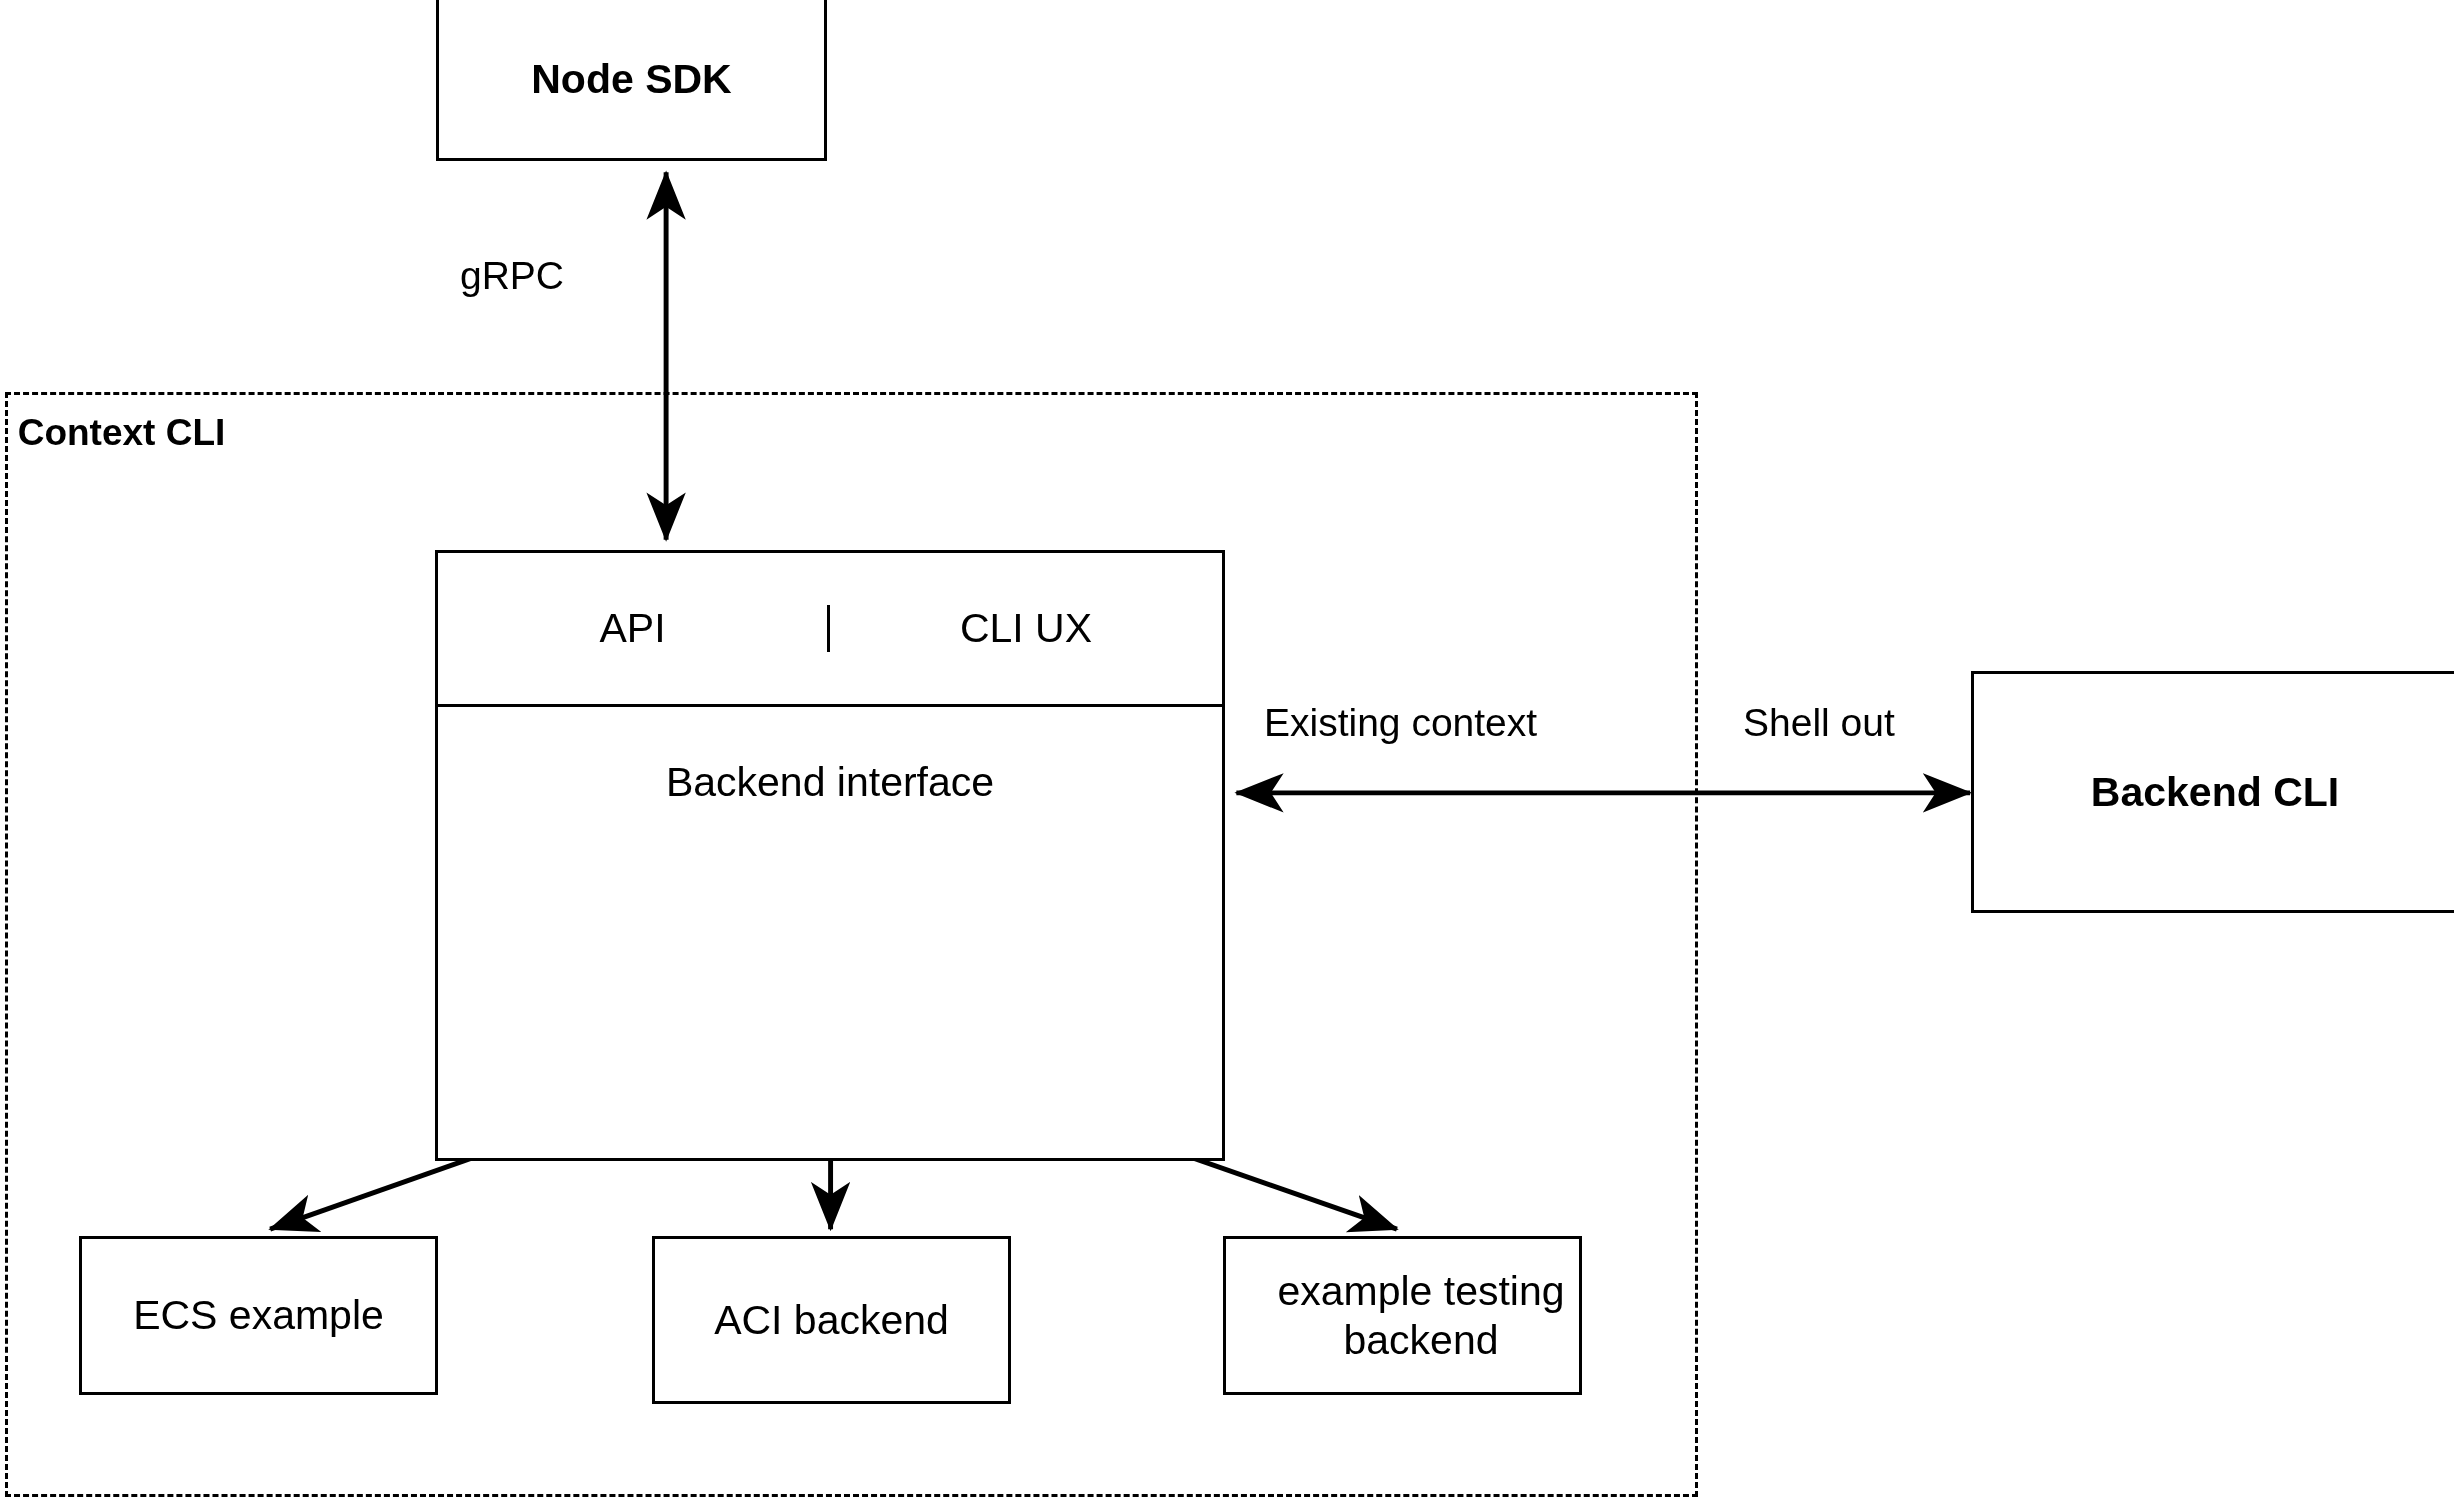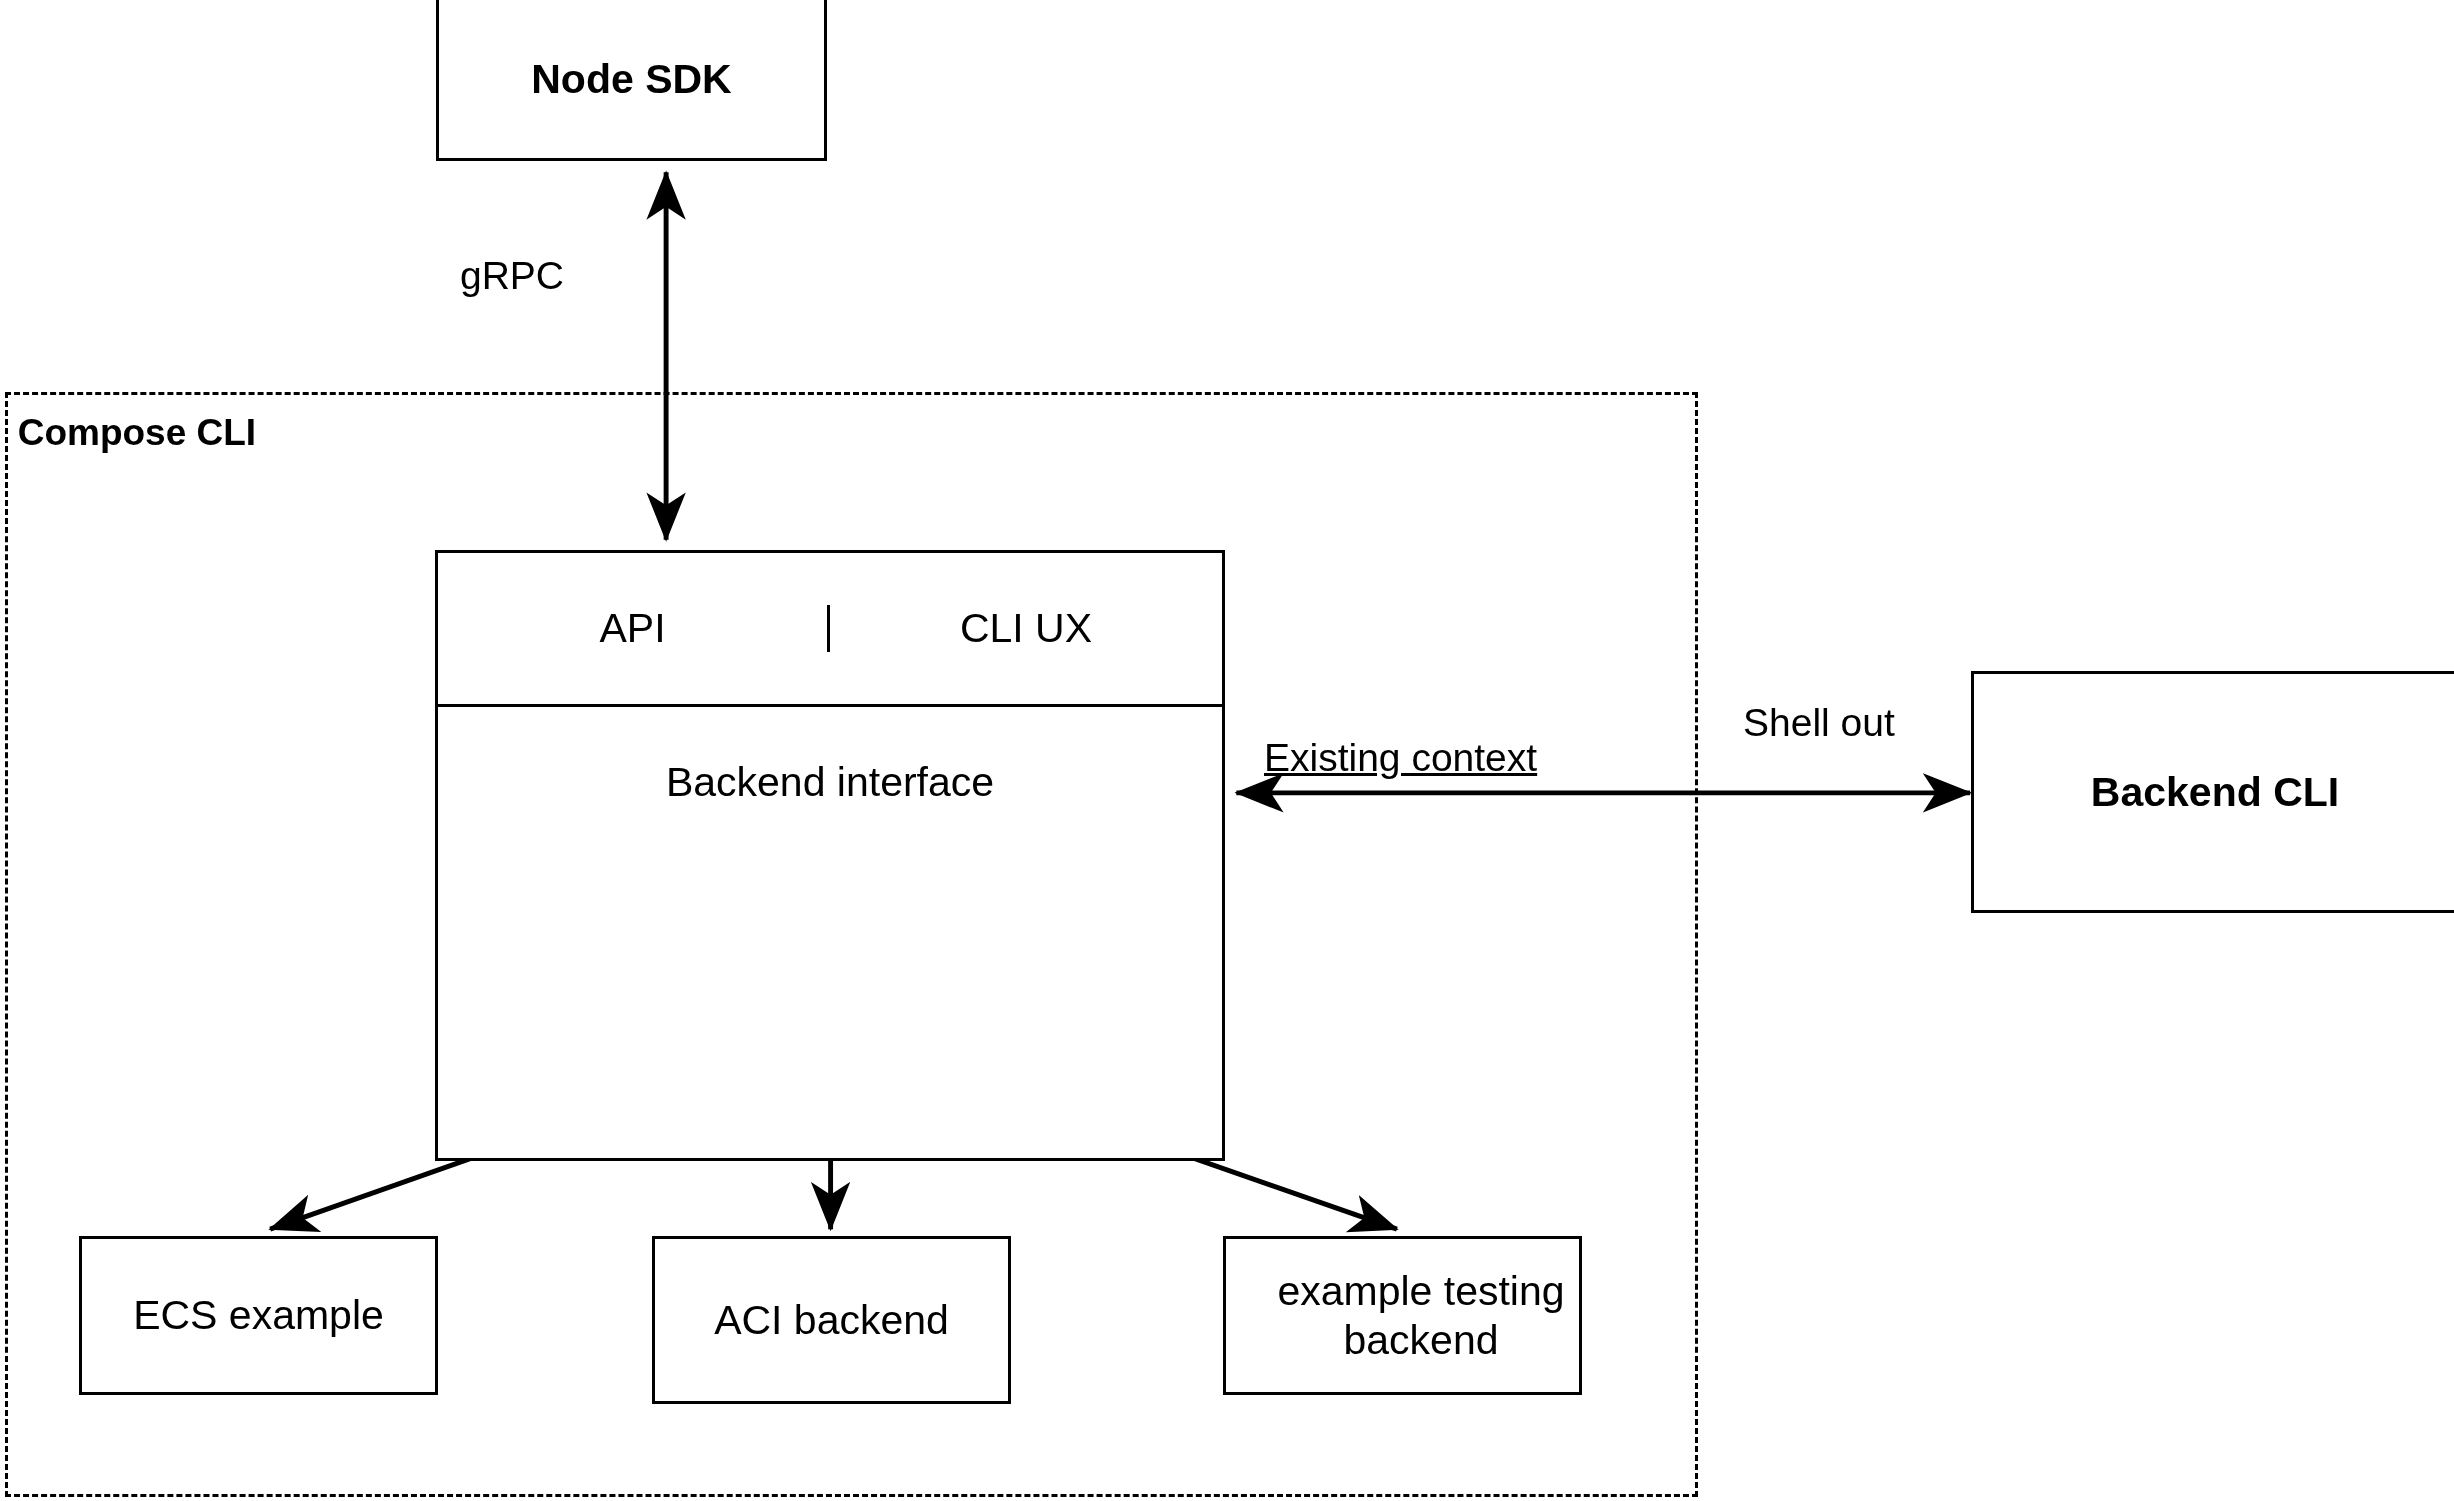--- a/index.html
+++ b/index.html
@@ -131,21 +131,21 @@
     <line x1="835" y1="1050" x2="274" y2="1248" stroke="#000000" stroke-width="5" marker-end="url(#arrowEnd)"></line>
 
     
     <line x1="843" y1="1050" x2="843" y2="1248" stroke="#000000" stroke-width="5" marker-start="url(#arrowStart)" marker-end="url(#arrowEnd)"></line>
 
     
     <line x1="851" y1="1050" x2="1418" y2="1248" stroke="#000000" stroke-width="5" marker-end="url(#arrowEnd)"></line>
   </svg>
 
   <div class="group-frame" style="left:4.9px; top:392px; width:1693px; height:1105px;"></div>
-  <div class="group-label" style="left:17.7px; top:412px;">Compose CLI</div>
+  <div class="group-label" style="left:17.7px; top:412px;">Context CLI</div>
 
   <div class="node-box bold" style="left:436px; top:-3px; width:391px; height:164px;">
     <span>Node SDK</span>
   </div>
 
   <div class="edge-label" style="left:460px; top:254px;">gRPC</div>
 
   <div class="stack-box" style="left:435px; top:550px; width:790px; height:611px;">
     <div class="stack-row split divided">
       <div class="stack-cell cell-divider">
@@ -153,21 +153,21 @@
       </div>
       <div class="stack-cell">
         <span>CLI UX</span>
       </div>
     </div>
     <div class="stack-row">
       <span>Backend interface</span>
     </div>
   </div>
 
-  <div class="edge-label" style="left:1264px; top:736px;text-decoration:underline;">Existing context</div>
+  <div class="edge-label" style="left:1264px; top:701px;">Existing context</div>
 
   <div class="edge-label" style="left:1743px; top:701px;">Shell out</div>
 
   <div class="node-box bold" style="left:1971px; top:671px; width:488px; height:242px;">
     <span>Backend CLI</span>
   </div>
 
   <div class="node-box" style="left:79px; top:1236px; width:359px; height:159px;">
     <span>ECS example</span>
   </div>

